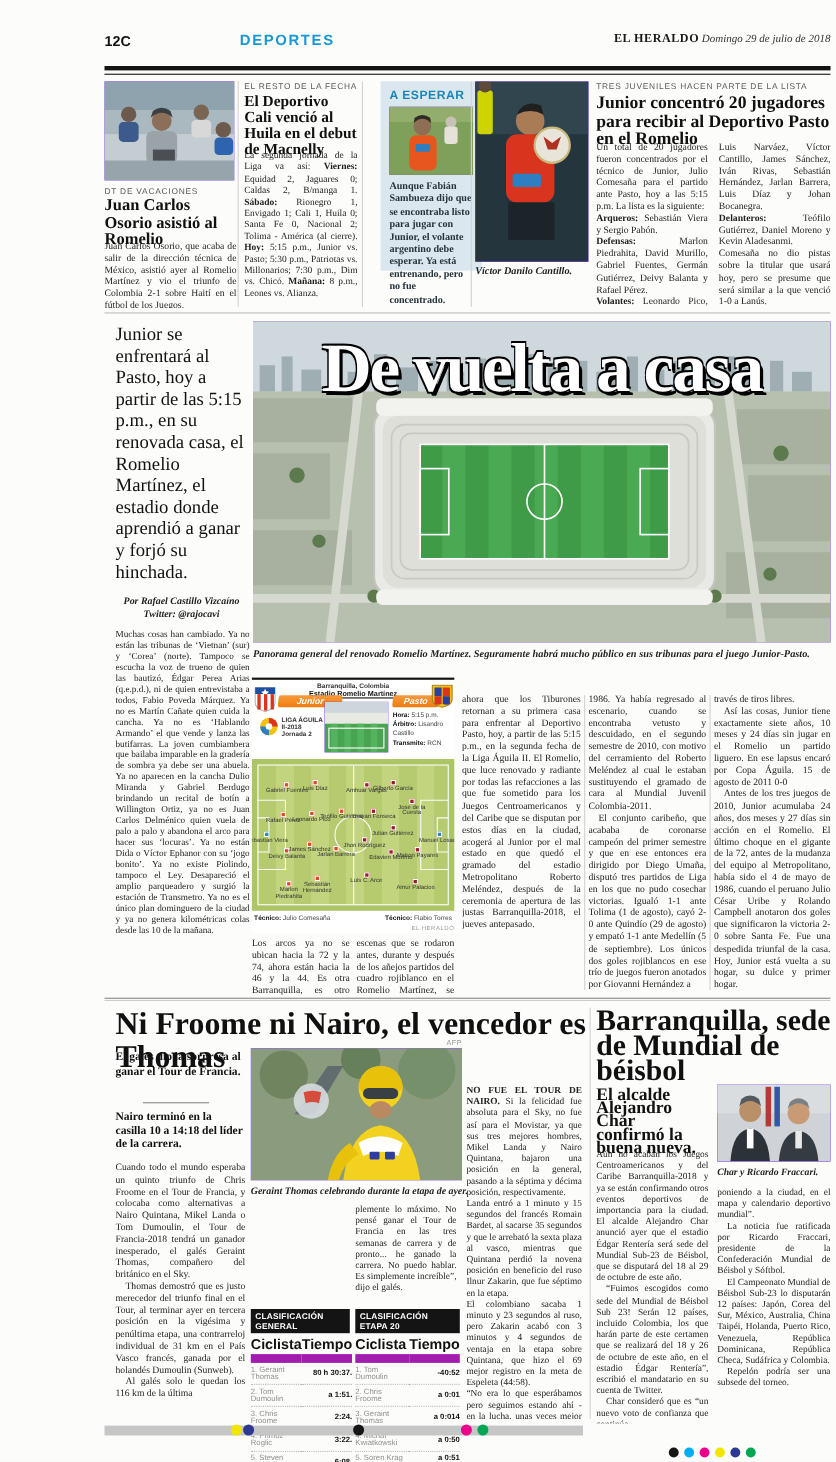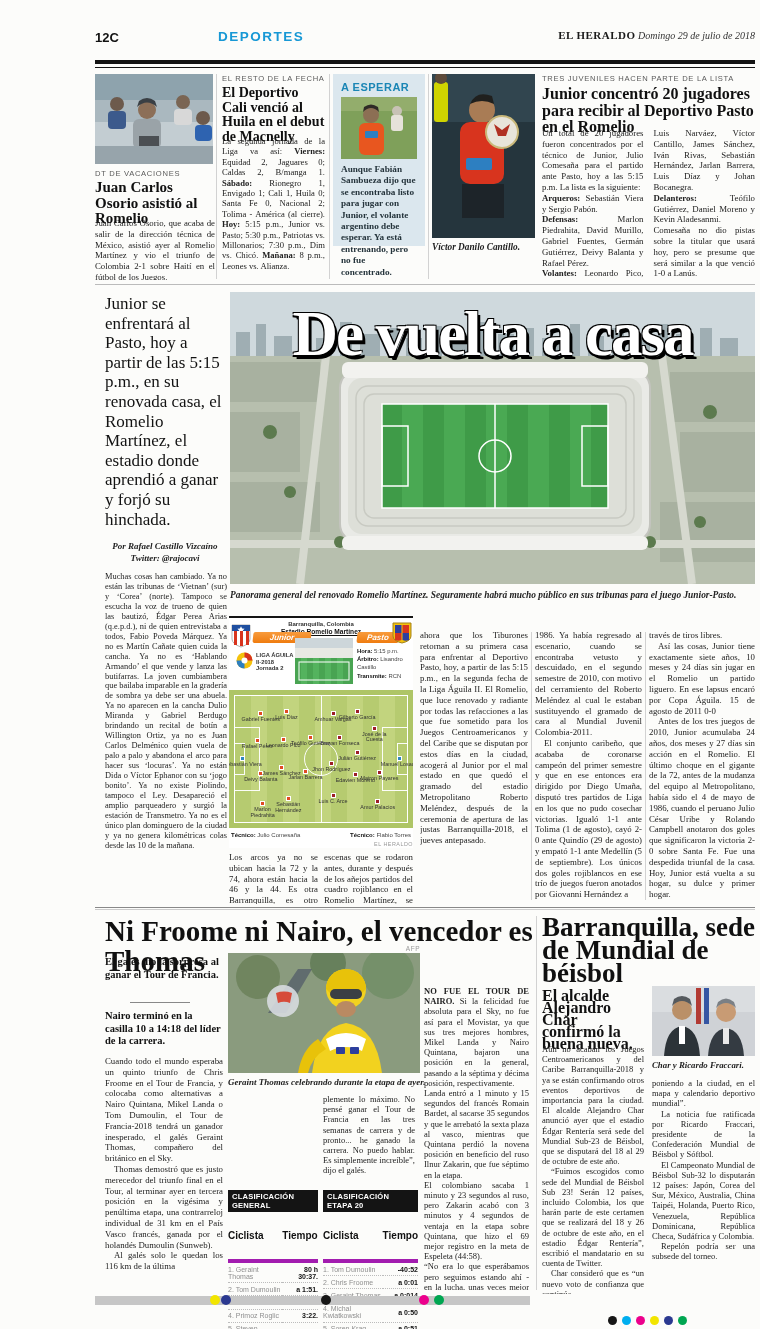--- a/index.html
+++ b/index.html
@@ -52,21 +52,21 @@
 .pmark{display:block;width:5px;height:5px;margin:0 auto 1px;border:1px solid #fff;background:#e04a23}
 .player.away .pmark{background:#9c1d26}
 .player.gk .pmark{background:#2f86c0}
 .pname{display:block;font-size:5.4px;line-height:5.7px;color:#333}
 .ig-coach{position:absolute;font-size:6px;color:#444}
 .ig-coach b{color:#111}
 
 .ctable{position:absolute;font-family:"Liberation Sans",sans-serif}
 .ctitle{background:#141414;color:#fff;font-weight:700;font-size:7.6px;padding:2px 4px;letter-spacing:.2px}
 .ctable table{width:100%;border-collapse:collapse}
-.ctable th{font-size:10px;text-align:left;border-bottom:4px solid #a21caf;padding:18px 0;color:#111}
+.ctable th{font-size:13px;text-align:left;border-bottom:8px solid #a21caf;padding:2px 0;color:#111}
 .ctable th:last-child{text-align:left}
 .ctable td{font-size:7px;color:#8f8f8f;border-bottom:1px dotted #bcbcbc;padding:2.6px 0}
 .ctable td:last-child{color:#111;font-weight:700;text-align:right}
 
 .deck{font-weight:700;font-size:10.5px;line-height:12.6px;color:#111}
 
 .regbar{position:absolute;height:9px;background:#c6c6c6}
 .regbar span{position:absolute;top:-1px;width:10px;height:10px;border-radius:50%}
 .dotrow{position:absolute;display:flex;gap:5px}
 .dotrow span{width:9px;height:9px;border-radius:50%;display:block}
@@ -112,21 +112,21 @@
   <div class="vr" style="left:216px;top:74px;height:205px"></div>
 
   <div class="abs kicker" style="left:222px;top:74px">EL RESTO DE LA FECHA</div>
   <div class="abs hl" style="left:222px;top:86px;width:103px;font-size:14px">El Deportivo Cali venció al Huila en el debut de Macnelly</div>
   <div class="abs body-txt" style="left:222px;top:136px;width:103px;height:145px;font-size:8.6px;line-height:10.4px">
     <span>La segunda jornada de la Liga va así:</span>
     <span class="seglead"><b>Viernes:</b> Equidad 2, Jaguares 0; Caldas 2, B/manga 1. <b>Sábado:</b> Rionegro 1, Envigado 1; Cali 1, Huila 0; Santa Fe 0, Nacional 2; Tolima - América (al cierre). <b>Hoy:</b> 5:15 p.m., Junior vs. Pasto; 5:30 p.m., Patriotas vs. Millonarios; 7:30 p.m., Dim vs. Chicó. <b>Mañana:</b> 8 p.m., Leones vs. Alianza.</span>
   </div>
   <div class="vr" style="left:329px;top:74px;height:205px"></div>
 
-  <div class="abs boxblue" style="left:333px;top:74px;width:92px;height:172px">
+  <div class="abs boxblue" style="left:346px;top:74px;width:92px;height:172px">
     <div class="bt">A ESPERAR</div>
     <div class="ph" style="position:relative;width:76px;height:62px;margin-top:4px">
       <svg width="76" height="62" viewBox="0 0 76 62">
         <rect width="76" height="62" fill="#7fa05a"></rect>
         <rect y="0" width="76" height="14" fill="#93ad6c"></rect>
         <circle cx="56" cy="14" r="5" fill="#c8c2b6"></circle>
           <rect x="50" y="18" width="12" height="16" rx="3" fill="#e6e2da"></rect>
         <circle cx="30" cy="18" r="8" fill="#8c6f54"></circle>
         <path d="M22 15 q8 -8 16 0 l-1 -5 q-7 -5 -14 0 z" fill="#2e2a26"></path>
         <rect x="18" y="26" width="25" height="32" rx="6" fill="#e8561f"></rect>
@@ -584,21 +584,21 @@
   </div>
   <div class="abs cap" style="left:652px;top:1060px;font-size:8.8px">Char y Ricardo Fraccari.</div>
   <div class="abs body-txt" style="left:542px;top:1044px;width:102px;height:250px;font-size:8.5px;line-height:10.2px">
       <p>Aún no acaban los Juegos Centroamericanos y del Caribe Barranquilla-2018 y ya se están confirmando otros eventos deportivos de importancia para la ciudad. El alcalde Alejandro Char anunció ayer que el estadio Édgar Rentería será sede del Mundial Sub-23 de Béisbol, que se disputará del 18 al 29 de octubre de este año.</p>
       <p>“Fuimos escogidos como sede del Mundial de Béisbol Sub 23! Serán 12 países, incluido Colombia, los que harán parte de este certamen que se realizará del 18 y 26 de octubre de este año, en el estadio Édgar Rentería”, escribió el mandatario en su cuenta de Twitter.</p>
       <p>Char consideró que es “un nuevo voto de confianza que continúa</p>
     </div>
   <div class="abs body-txt" style="left:652px;top:1078px;width:103px;height:216px;font-size:8.5px;line-height:10.2px">
       <p>poniendo a la ciudad, en el mapa y calendario deportivo mundial”.</p>
       <p>La noticia fue ratificada por Ricardo Fraccari, presidente de la Confederación Mundial de Béisbol y Sóftbol.</p>
-      <p>El Campeonato Mundial de Béisbol Sub-32 lo disputarán 12 países: Japón, Corea del Sur, México, Australia, China Taipéi, Holanda, Puerto Rico, Venezuela, República Dominicana, República Checa, Sudáfrica y Colombia.</p>
+      <p>El Campeonato Mundial de Béisbol Sub-23 lo disputarán 12 países: Japón, Corea del Sur, México, Australia, China Taipéi, Holanda, Puerto Rico, Venezuela, República Dominicana, República Checa, Sudáfrica y Colombia.</p>
       <p>Repelón podría ser una subsede del torneo.</p>
     </div>
 
   <div class="regbar" style="left:95px;top:1296px;width:435px">
       <span style="background: rgb(242, 229, 0); left: 115px;"></span>
       <span style="background: rgb(43, 57, 144); left: 126px;"></span>
       <span style="background: rgb(22, 22, 22); left: 226px;"></span>
       <span style="background: rgb(236, 0, 140); left: 324px;"></span>
       <span style="background: rgb(0, 166, 81); left: 339px;"></span>
     </div>

